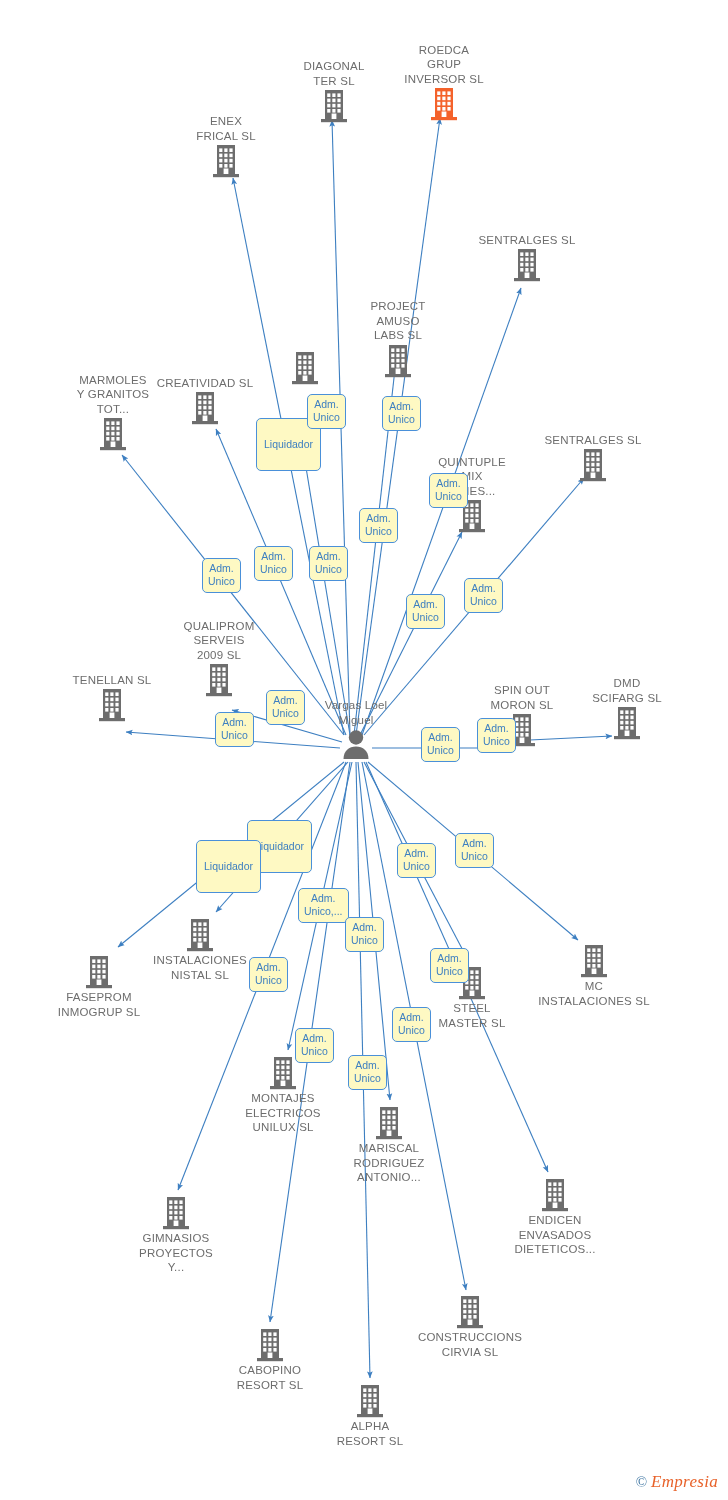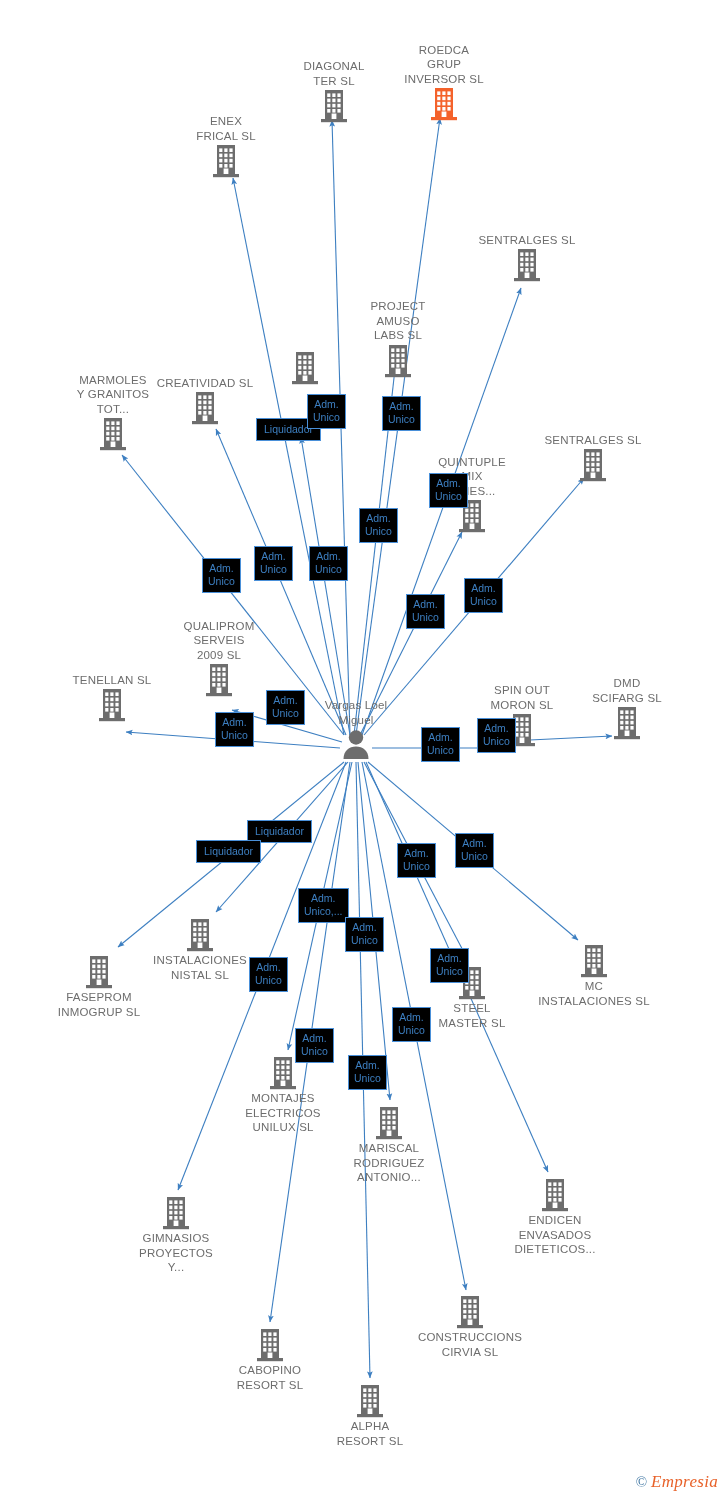--- a/index.html
+++ b/index.html
@@ -43,33 +43,33 @@
     margin: 0 auto;
     line-height: 0;
   }
   .node.company .glyph svg { display: block; margin: 0 auto; }
   .node.person .glyph svg { display: block; margin: 0 auto; }
   .node.label-below .label { margin-top: 1px; }
   .node.label-above .label { margin-bottom: 1px; }
 
   .reltag {
     position: absolute;
-    background: #000000;
+    background: #fef9c3;
     border: 1px solid #4a90d9;
-    border-radius: 0;
+    border-radius: 5px;
     color: #3d7fc1;
     font-size: 10.5px;
     line-height: 13px;
     text-align: center;
     padding: 3px 5px 4px 5px;
     z-index: 20;
     white-space: pre-line;
     box-shadow: 0 0 0 0 rgba(0,0,0,0);
   }
-  .reltag.wide { white-space: nowrap; padding: 4px 7px; }
+  .reltag.wide { white-space: nowrap; padding: 19px 7px; }
 
   .watermark {
     position: absolute;
     right: 10px;
     bottom: 8px;
     display: flex;
     align-items: center;
     gap: 4px;
     z-index: 30;
   }

